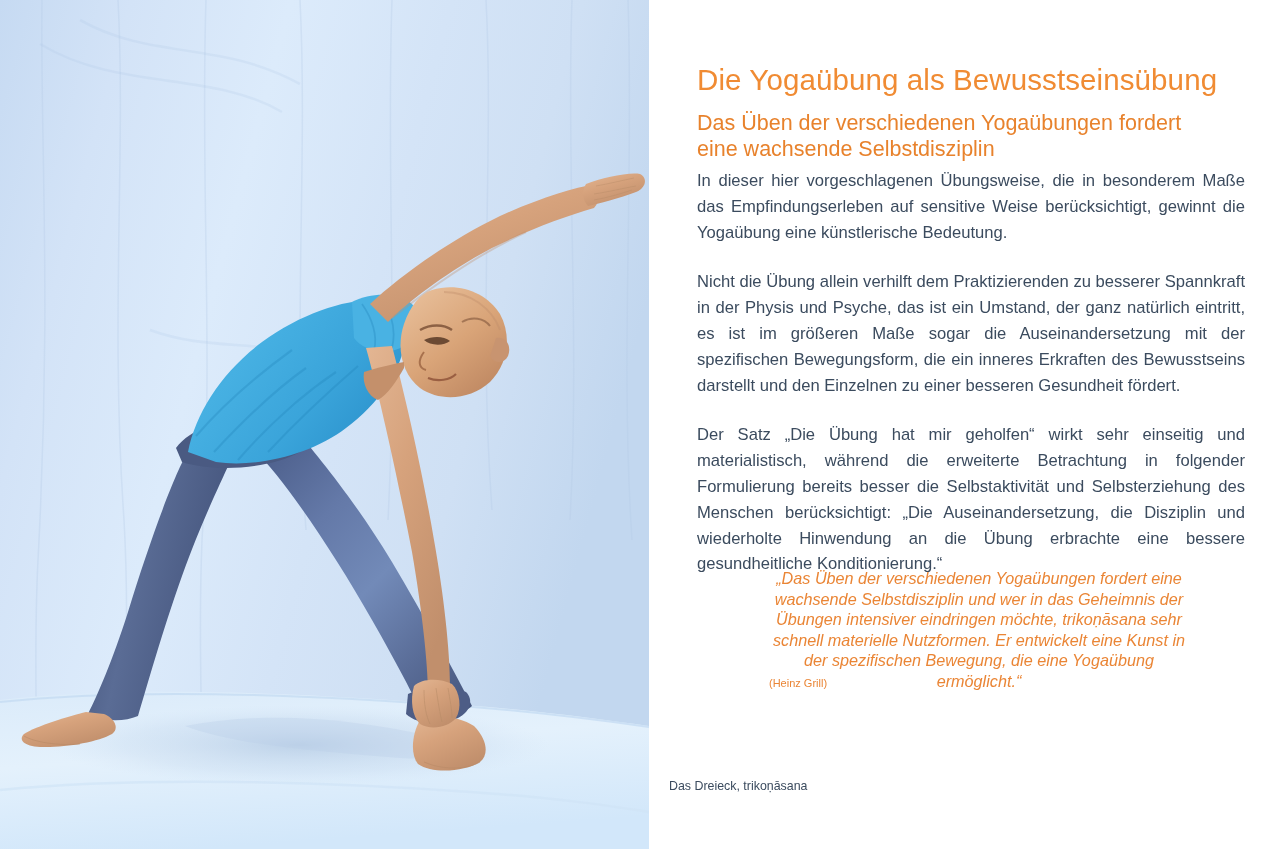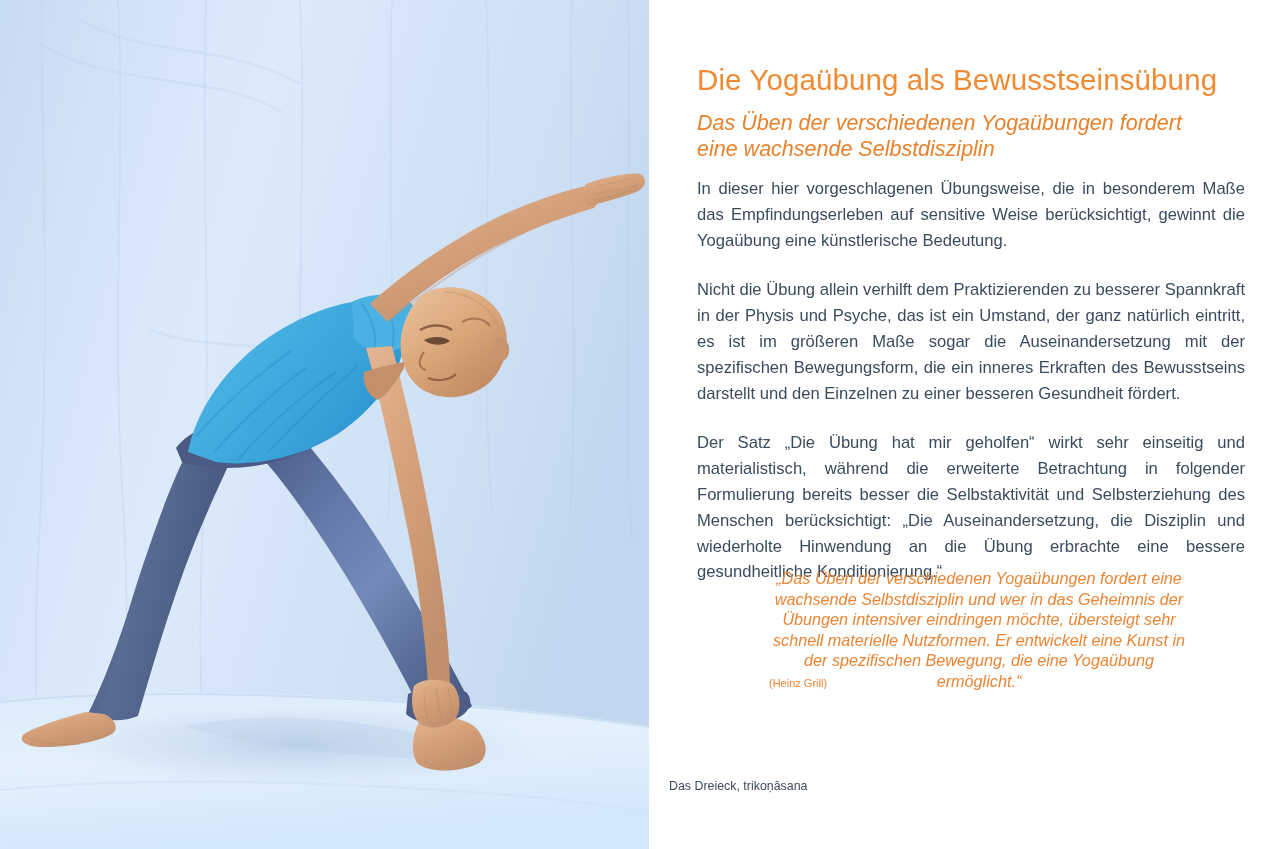--- a/index.html
+++ b/index.html
@@ -56,36 +56,35 @@
 
   .subtitle {
     position: absolute;
     left: 0;
     top: 92px;
     width: 510px;
     color: #e8822c;
     font-size: 21.5px;
     line-height: 26px;
     font-weight: 400;
-    font-style: italic;
   }
 
   .body-block {
     position: absolute;
     left: 0;
     top: 160px;
     width: 548px;
     color: #3b4b5e;
     font-size: 16.6px;
     line-height: 25.8px;
     text-align: justify;
     text-justify: inter-word;
   }
   .body-block p {
-    margin: 16px 0 24px 0;
+    margin: 8px 0 24px 0;
   }
   .body-block p:last-child { margin-bottom: 0; }
 
   .quote {
     position: absolute;
     left: 72px;
     top: 568px;
     width: 420px;
     color: #ea8535;
     font-size: 16.2px;
@@ -287,20 +286,20 @@
     <h1 class="title">Die Yogaübung als Bewusstseinsübung</h1>
 
     <h2 class="subtitle">Das Üben der verschiedenen Yogaübungen fordert eine wachsende Selbstdisziplin</h2>
 
     <div class="body-block">
       <p>In dieser hier vorgeschlagenen Übungsweise, die in besonderem Maße das Empfindungserleben auf sensitive Weise berücksichtigt, gewinnt die Yogaübung eine künstlerische Bedeutung.</p>
       <p>Nicht die Übung allein verhilft dem Praktizierenden zu besserer Spannkraft in der Physis und Psyche, das ist ein Umstand, der ganz natürlich eintritt, es ist im größeren Maße sogar die Auseinandersetzung mit der spezifischen Bewegungsform, die ein inneres Erkraften des Bewusstseins darstellt und den Einzelnen zu einer besseren Gesundheit fördert.</p>
       <p>Der Satz „Die Übung hat mir geholfen“ wirkt sehr einseitig und materialistisch, während die erweiterte Betrachtung in folgender Formulierung bereits besser die Selbstaktivität und Selbsterziehung des Menschen berücksichtigt: „Die Auseinandersetzung, die Disziplin und wiederholte Hinwendung an die Übung erbrachte eine bessere gesundheitliche Konditionierung.“</p>
     </div>
 
-    <div class="quote">„Das Üben der verschiedenen Yogaübungen fordert eine wachsende Selbstdisziplin und wer in das Geheimnis der Übungen intensiver eindringen möchte, übersteigt sehr schnell materielle Nutzformen. Er entwickelt eine Kunst in der spezifischen Bewegung, die eine Yogaübung ermöglicht.“</div>
+    <div class="quote">„Das Üben der verschiedenen Yogaübungen fordert eine wachsende Selbstdisziplin und wer in das Geheimnis der Übungen intensiver eindringen möchte, trikoṇāsana sehr schnell materielle Nutzformen. Er entwickelt eine Kunst in der spezifischen Bewegung, die eine Yogaübung ermöglicht.“</div>
 
     <div class="quote-attrib">(Heinz Grill)</div>
 
     <div class="caption">Das Dreieck, trikoṇāsana</div>
   </div>
 
 </div>
 
 </body></html>

